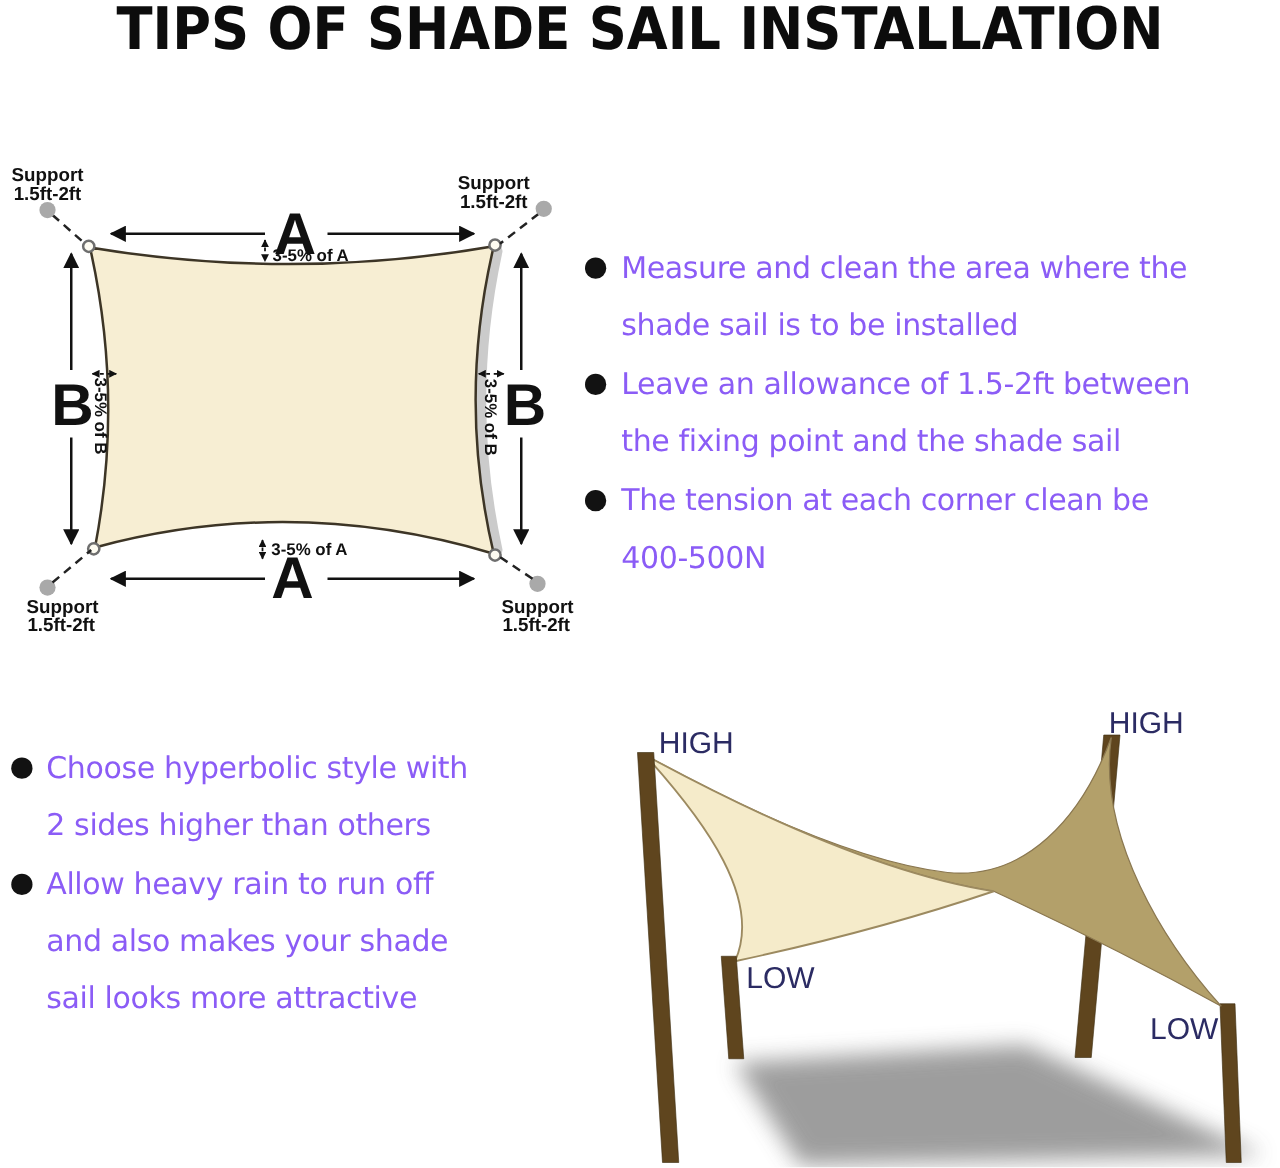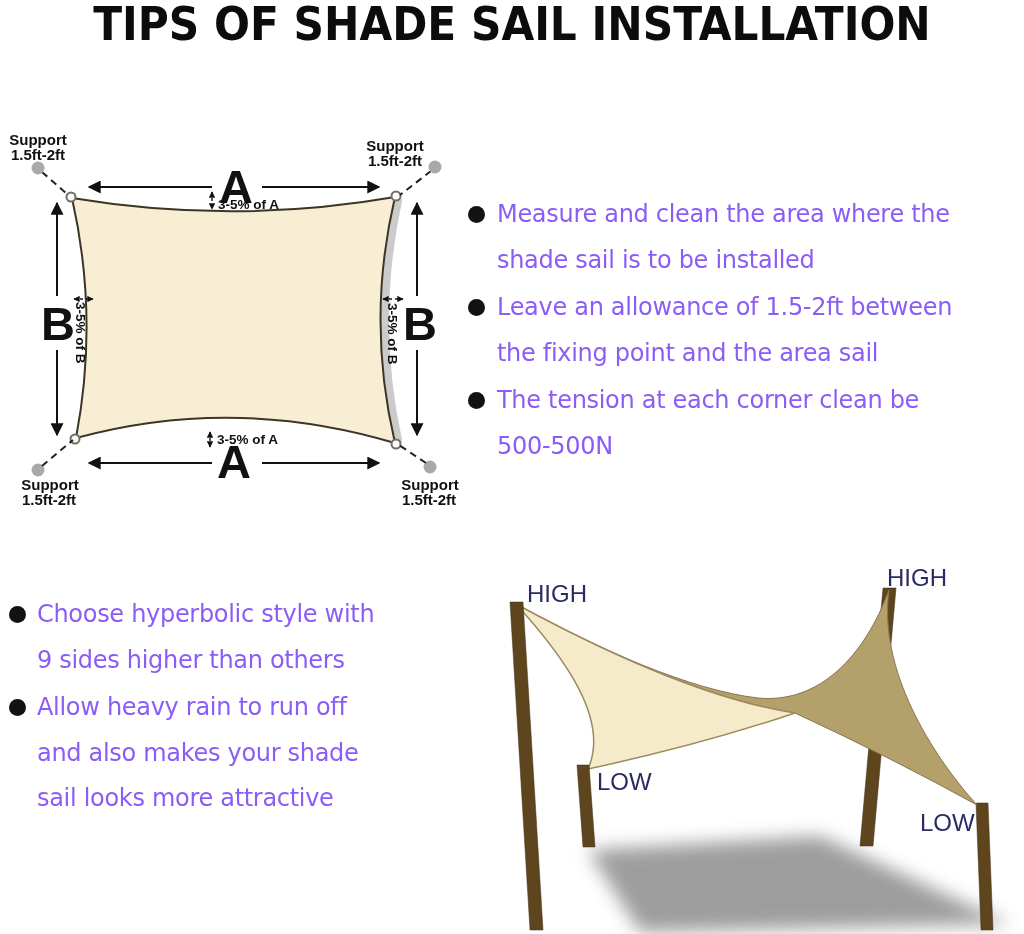--- a/index.html
+++ b/index.html
@@ -122,38 +122,38 @@
       <span class="dot"></span>
       <div>
         <div class="tline">Measure and clean the area where the</div>
         <div class="tline">shade sail is to be installed</div>
       </div>
     </div>
     <div class="tip">
       <span class="dot"></span>
       <div>
         <div class="tline">Leave an allowance of 1.5-2ft between</div>
-        <div class="tline">the fixing point and the area sail</div>
+        <div class="tline">the fixing point and the shade sail</div>
       </div>
     </div>
     <div class="tip">
       <span class="dot"></span>
       <div>
         <div class="tline">The tension at each corner clean be</div>
-        <div class="tline">500-500N</div>
+        <div class="tline">400-500N</div>
       </div>
     </div>
   </div>
 
   <div class="tips tips-left">
     <div class="tip">
       <span class="dot"></span>
       <div>
         <div class="tline">Choose hyperbolic style with</div>
-        <div class="tline">9 sides higher than others</div>
+        <div class="tline">2 sides higher than others</div>
       </div>
     </div>
     <div class="tip">
       <span class="dot"></span>
       <div>
         <div class="tline">Allow heavy rain to run off</div>
         <div class="tline">and also makes your shade</div>
         <div class="tline">sail looks more attractive</div>
       </div>
     </div>

